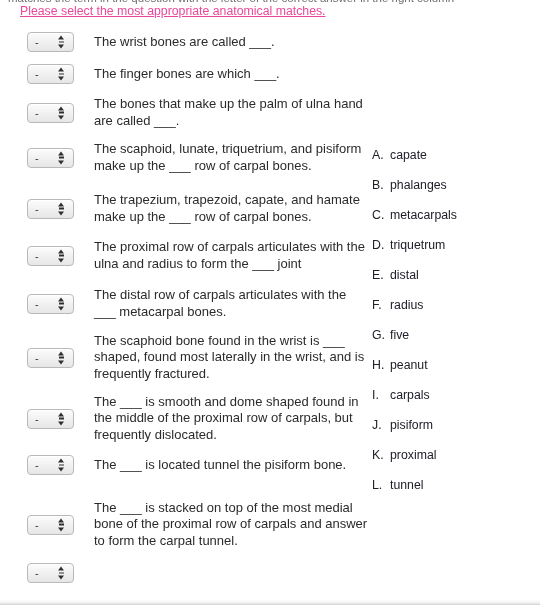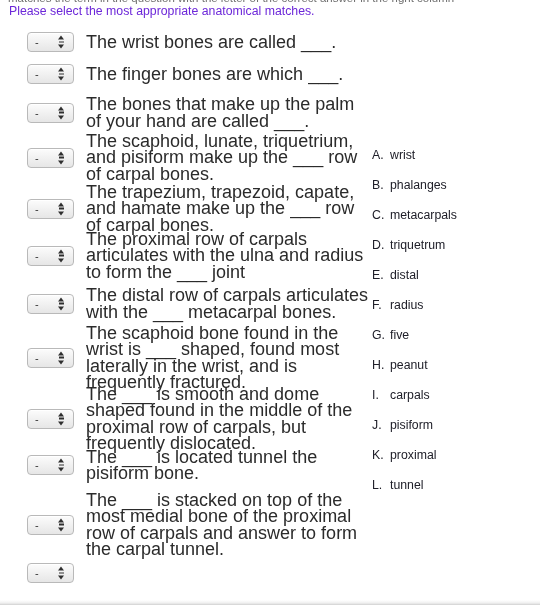--- a/index.html
+++ b/index.html
@@ -28,25 +28,26 @@
     line-height: 14px;
     color: #6f6f6f;
     white-space: nowrap;
     overflow: hidden;
   }
 
   
   .instruction {
     position: absolute;
     top: 3px;
-    left: 9px;
+    left: 20px;
     font-size: 12.3px;
     line-height: 16px;
-    color: #6d28d9;
+    color: #ec4899;
     white-space: nowrap;
+    text-decoration: underline;
   }
 
   
   .question-list {
     position: absolute;
     top: 26px;
     left: 0;
     width: 370px;
   }
   .question-row {
@@ -108,22 +109,22 @@
     left: 1px;
     top: 5.5px;
     width: 5px;
     height: 1.5px;
     background: #2f2f2f;
     display: block;
   }
 
   
   .question-text {
-    margin-left: 12px;
-    font-size: 18px;
+    margin-left: 20px;
+    font-size: 13px;
     line-height: 16.5px;
     color: #2b2b2b;
     max-width: 295px;
   }
 
   
   .option-list {
     position: absolute;
     left: 372px;
     top: 140px;
@@ -187,21 +188,21 @@
     </div>
     <div class="question-row" style="position: absolute; top: 64px; height: 45px;">
       <div class="select-box">
         <span class="sel-value">-</span>
         <span class="select-arrows">
           <i class="up"></i>
           <b></b>
           <i class="down"></i>
         </span>
       </div>
-      <div class="question-text">The bones that make up the palm of your hand are called ___.</div>
+      <div class="question-text">The bones that make up the palm of ulna hand are called ___.</div>
     </div>
     <div class="question-row" style="position: absolute; top: 109px; height: 45px;">
       <div class="select-box">
         <span class="sel-value">-</span>
         <span class="select-arrows">
           <i class="up"></i>
           <b></b>
           <i class="down"></i>
         </span>
       </div>
@@ -292,21 +293,21 @@
           <b></b>
           <i class="down"></i>
         </span>
       </div>
     </div>
   </div>
 
 <div class="option-list">
     <div class="option-item">
       <span class="option-letter">A.</span>
-      <span>wrist</span>
+      <span>capate</span>
     </div>
     <div class="option-item">
       <span class="option-letter">B.</span>
       <span>phalanges</span>
     </div>
     <div class="option-item">
       <span class="option-letter">C.</span>
       <span>metacarpals</span>
     </div>
     <div class="option-item">

